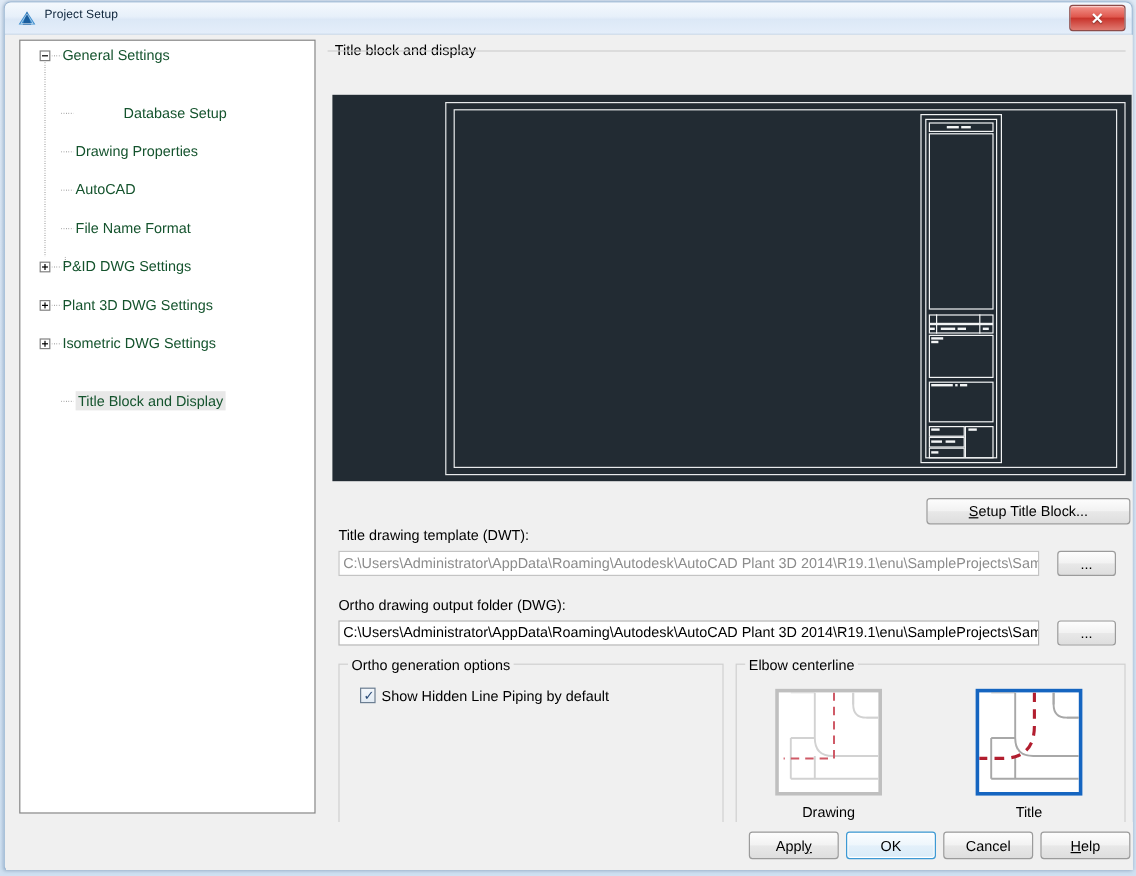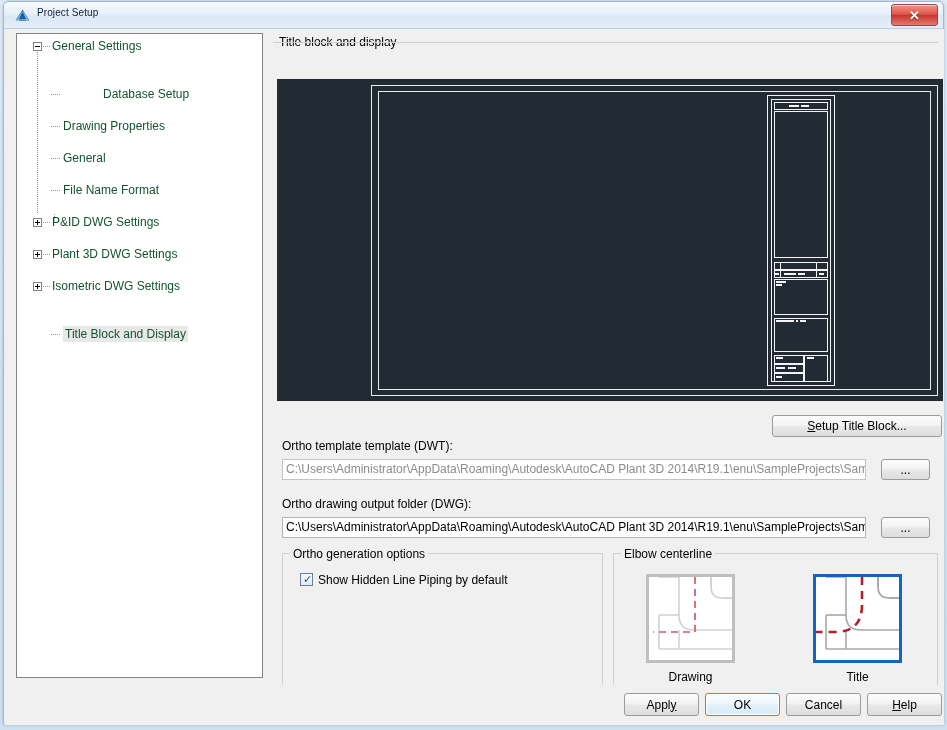--- a/index.html
+++ b/index.html
@@ -333,21 +333,21 @@
             <span class="lbl" style="left:46px;margin-left:40px;">Database Setup</span>
           </div>
 
           <div class="tnode" style="top:48px;">
             <span class="dots-h" style="left:34px; top:8px; width:10px;"></span>
             <span class="lbl" style="left:46px;">Drawing Properties</span>
           </div>
 
           <div class="tnode" style="top:64px;">
             <span class="dots-h" style="left:34px; top:8px; width:10px;"></span>
-            <span class="lbl" style="left:46px;">General</span>
+            <span class="lbl" style="left:46px;">AutoCAD</span>
           </div>
 
           <div class="tnode" style="top:80px;">
             <span class="dots-h" style="left:34px; top:8px; width:10px;"></span>
             <span class="lbl" style="left:46px;">File Name Format</span>
           </div>
 
           <div class="tnode" style="top:96px;">
             <span class="toggle plus" style="left:16px;"></span>
             <span class="dots-h" style="left:26px; top:8px; width:8px;"></span>
@@ -420,21 +420,21 @@
         <div class="tb-fill" style="left:499px; top:288px; width:9px; height:2px;"></div>
         <div class="tb-fill" style="left:511px; top:288px; width:8px; height:2px;"></div>
         <div class="tb-fill" style="left:499px; top:297px; width:6px; height:2px;"></div>
         <div class="tb-fill" style="left:530px; top:278px; width:7px; height:2px;"></div>
       </div>
 
       <div class="btn" style="left:767px; top:386px; width:170px; height:22px;">
         <span><u>S</u>etup Title Block...</span>
       </div>
 
-      <span class="fieldlabel" style="left:277px; top:410px;">Ortho template template (DWT):</span>
+      <span class="fieldlabel" style="left:277px; top:410px;">Title drawing template (DWT):</span>
       <div class="textbox disabled" style="left:277px; top:430px; width:584px;">C:\Users\Administrator\AppData\Roaming\Autodesk\AutoCAD Plant 3D 2014\R19.1\enu\SampleProjects\SampleProject</div>
       <div class="btn" style="left:876px; top:430px; width:49px; height:21px;">
         <span>...</span>
       </div>
 
       <span class="fieldlabel" style="left:277px; top:468px;">Ortho drawing output folder (DWG):</span>
       <div class="textbox" style="left:277px; top:488px; width:584px;">C:\Users\Administrator\AppData\Roaming\Autodesk\AutoCAD Plant 3D 2014\R19.1\enu\SampleProjects\SampleProject</div>
       <div class="btn" style="left:876px; top:488px; width:49px; height:21px;">
         <span>...</span>
       </div>

